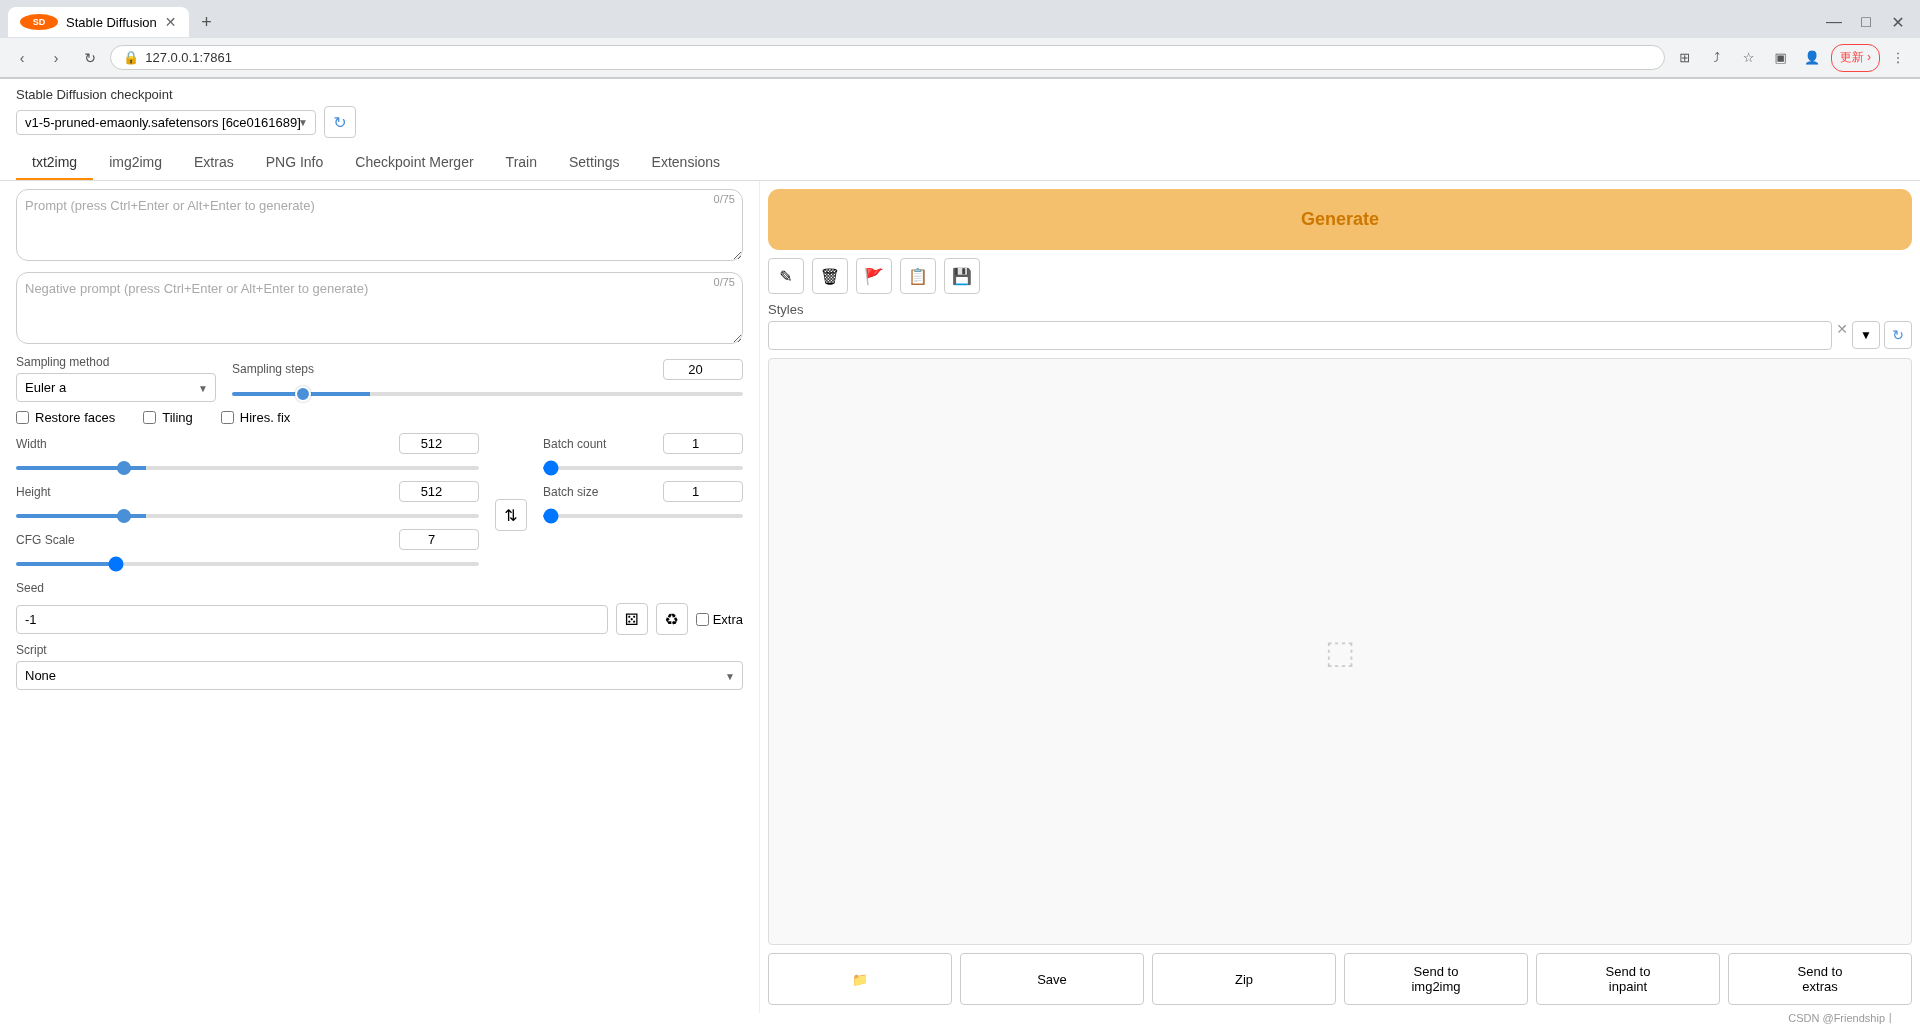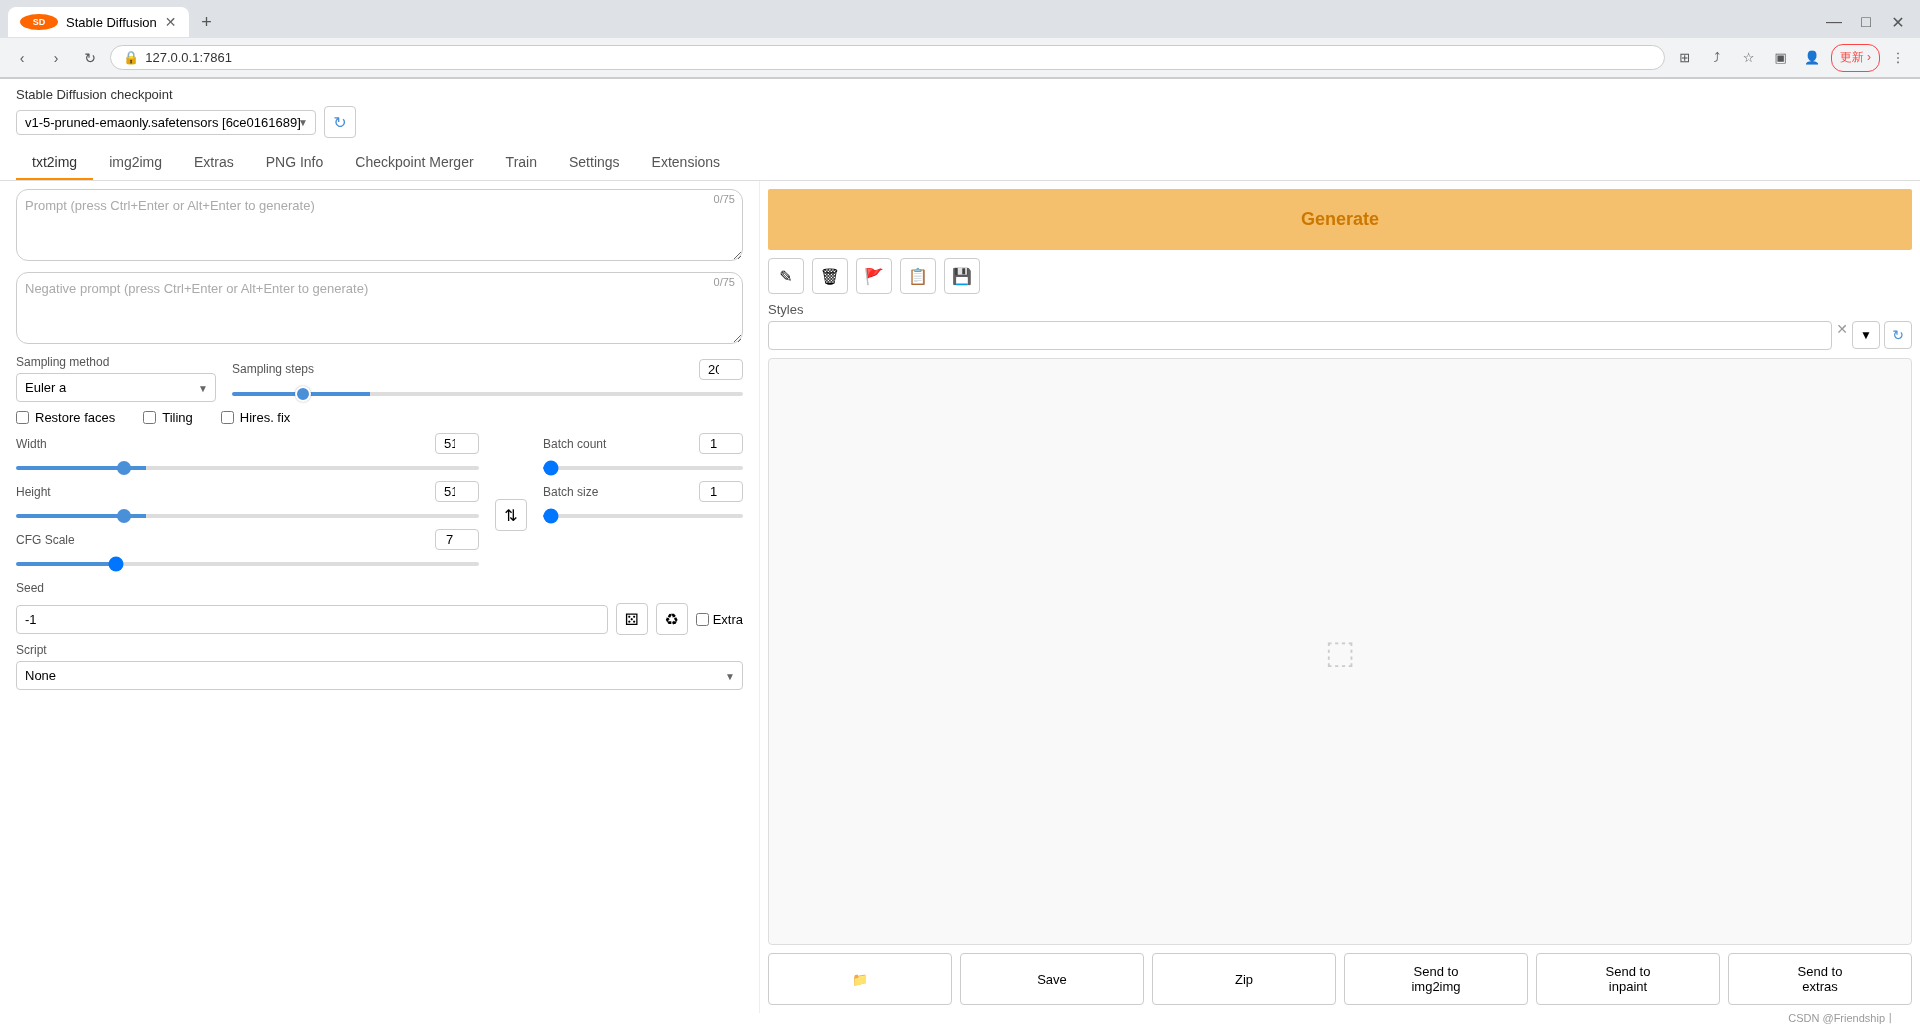--- a/index.html
+++ b/index.html
@@ -241,21 +241,21 @@
     }
     .slider-header {
       display: flex; align-items: center; justify-content: space-between;
       margin-bottom: 4px;
     }
     .slider-value {
       border: 1px solid #ccc;
       border-radius: 4px;
       padding: 2px 8px;
       font-size: 13px;
-      width: 44px;
+      width: 80px;
       text-align: center;
     }
     .slider {
       width: 100%;
       height: 4px;
       -webkit-appearance: none;
       appearance: none;
       background: linear-gradient(to right, #4a90d9 0%, #4a90d9 27%, #ddd 27%, #ddd 100%);
       border-radius: 2px;
       outline: none;
@@ -370,21 +370,21 @@
       font-size: 10px; color: #666;
       pointer-events: none;
     }
 
     
     .generate-btn {
       width: 100%;
       padding: 20px;
       background: #f5c06e;
       border: none;
-      border-radius: 2px;
+      border-radius: 11px;
       font-size: 18px;
       font-weight: bold;
       color: #cc7700;
       cursor: pointer;
       margin-bottom: 8px;
     }
     .action-btns {
       display: flex; gap: 8px; margin-bottom: 8px;
     }
     .action-btn {

